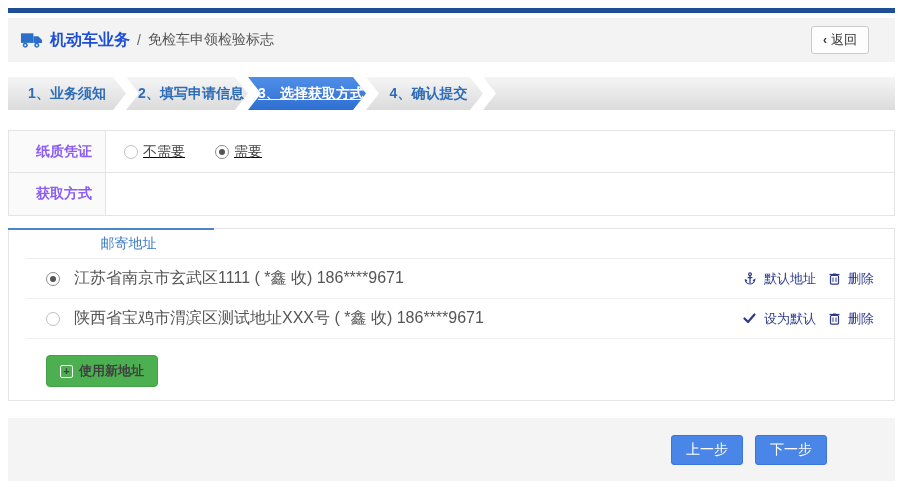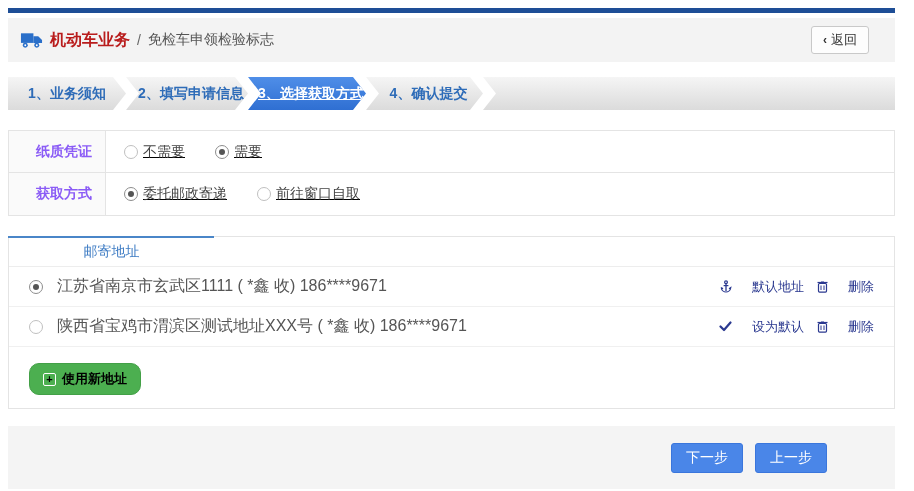--- a/index.html
+++ b/index.html
@@ -12,21 +12,21 @@
 
   
   .topbar { height:5px; background:#1e4e96; margin-top:8px; }
 
   
   .header {
     margin-top:5px; height:44px; background:#f3f3f3;
     display:flex; align-items:center; padding:0 26px 0 12px;
   }
   .brand-wrap { display:flex; align-items:center; gap:7px; }
-  .brand { color:#b91c1c; font-size:16px; font-weight:bold; }
+  .brand { color:#1d4ed8; font-size:16px; font-weight:bold; }
   .crumb-sep { color:#666; font-size:14px; margin:0 7px; }
   .page-title { color:#555; font-size:14px; }
   .spacer { flex:1; }
   .back-btn {
     background:#fdfdfd; border:1px solid #c9c9c9; border-radius:3px;
     padding:4px 11px; font-size:13px; color:#333; cursor:pointer;
     display:flex; align-items:center; gap:4px;
   }
   .back-btn .chev { font-weight:bold; font-size:12px; color:#333; }
 
@@ -52,36 +52,36 @@
     display:flex; align-items:center; justify-content:flex-end;
     padding-right:13px; font-size:14px; font-weight:bold; color:#8b5cf6;
   }
   .options-cell { display:flex; align-items:center; padding-left:18px; gap:30px;text-decoration:underline; }
   .radio-opt { display:flex; align-items:center; gap:5px; font-size:14px; color:#444; cursor:pointer; }
   .radio { width:14px; height:14px; border:1px solid #c0c0c0; border-radius:50%; background:#fff; position:relative; flex:none; }
   .radio.checked { border-color:#8d8d8d; }
   .radio.checked::after { content:""; position:absolute; inset:3px; background:#555; border-radius:50%; }
 
   
-  .addr-section { margin-top:20px; border:1px solid #e4e4e4; position:relative; }
+  .addr-section { margin-top:12px; border:1px solid #e4e4e4; position:relative;padding-left:17px; }
   .tab-accent { position:absolute; top:-1px; left:-1px; width:206px; height:2px; background:#4a86c8; }
   .tab-row { height:30px; border-bottom:1px solid #ededed; display:flex; }
   .tab { width:205px; display:flex; align-items:center; justify-content:center;
          color:#3e7cc4; font-size:14px; cursor:pointer; }
   .addr-row { height:40px; display:flex; align-items:center; padding:0 20px; border-bottom:1px solid #f0f0f0; }
   .addr-text { margin-left:14px; font-size:16px; color:#555; flex:1; }
   .addr-actions { display:flex; align-items:center; gap:13px; }
-  .action-link { display:flex; align-items:center; gap:20px; color:#2b3990; font-size:13px; cursor:pointer; }
+  .action-link { display:flex; align-items:center; gap:8px; color:#2b3990; font-size:13px; cursor:pointer; }
   .action-link svg { display:block; }
 
   .new-addr-row { padding:16px 0 13px 20px; }
   .green-btn {
     display:inline-flex; align-items:center; gap:6px;
-    background:#4caf50; border:1px solid #43a047; border-radius:10px;
-    color:#000000; font-size:13px; font-weight:bold; padding:6px 13px; cursor:pointer;
+    background:#4caf50; border:1px solid #43a047; border-radius:4px;
+    color:#404040; font-size:13px; font-weight:bold; padding:6px 13px; cursor:pointer;
   }
   .plus-box { width:13px; height:13px; border:1px solid #fff; border-radius:2px;
     display:flex; align-items:center; justify-content:center; font-size:11px; font-weight:bold; line-height:1; }
   .plus-box::before { content:"+"; }
 
   
   .footer { margin-top:17px; height:63px; background:#f4f4f4;
     display:flex; align-items:center; justify-content:flex-end; gap:12px; padding-right:68px; }
   .blue-btn { background:#4a86e8; border:1px solid #3a76dc; border-radius:3px;
     color:#fff; font-size:14px; padding:5px 14px; cursor:pointer; }
@@ -139,30 +139,20 @@
           <span>不需要</span>
         </div>
         <div class="radio-opt">
           <span class="radio checked"></span>
           <span>需要</span>
         </div>
       </div>
     </div>
     <div class="form-row">
       <div class="label-cell">获取方式</div>
-      <div class="options-cell">
-        <div class="radio-opt">
-          <span class="radio checked"></span>
-          <span>委托邮政寄递</span>
-        </div>
-        <div class="radio-opt">
-          <span class="radio"></span>
-          <span>前往窗口自取</span>
-        </div>
-      </div>
     </div>
   </div>
 
   <div class="addr-section">
     <div class="tab-accent"></div>
     <div class="tab-row">
       <div class="tab">
         <span>邮寄地址</span>
       </div>
     </div>
@@ -218,17 +208,17 @@
 
     <div class="new-addr-row">
       <button class="green-btn">
         <span class="plus-box"></span>
         <span>使用新地址</span>
       </button>
     </div>
   </div>
 
   <div class="footer">
+    <button class="blue-btn">上一步</button>
     <button class="blue-btn">下一步</button>
-    <button class="blue-btn">上一步</button>
   </div>
 
 </div>
 
 </body></html>

